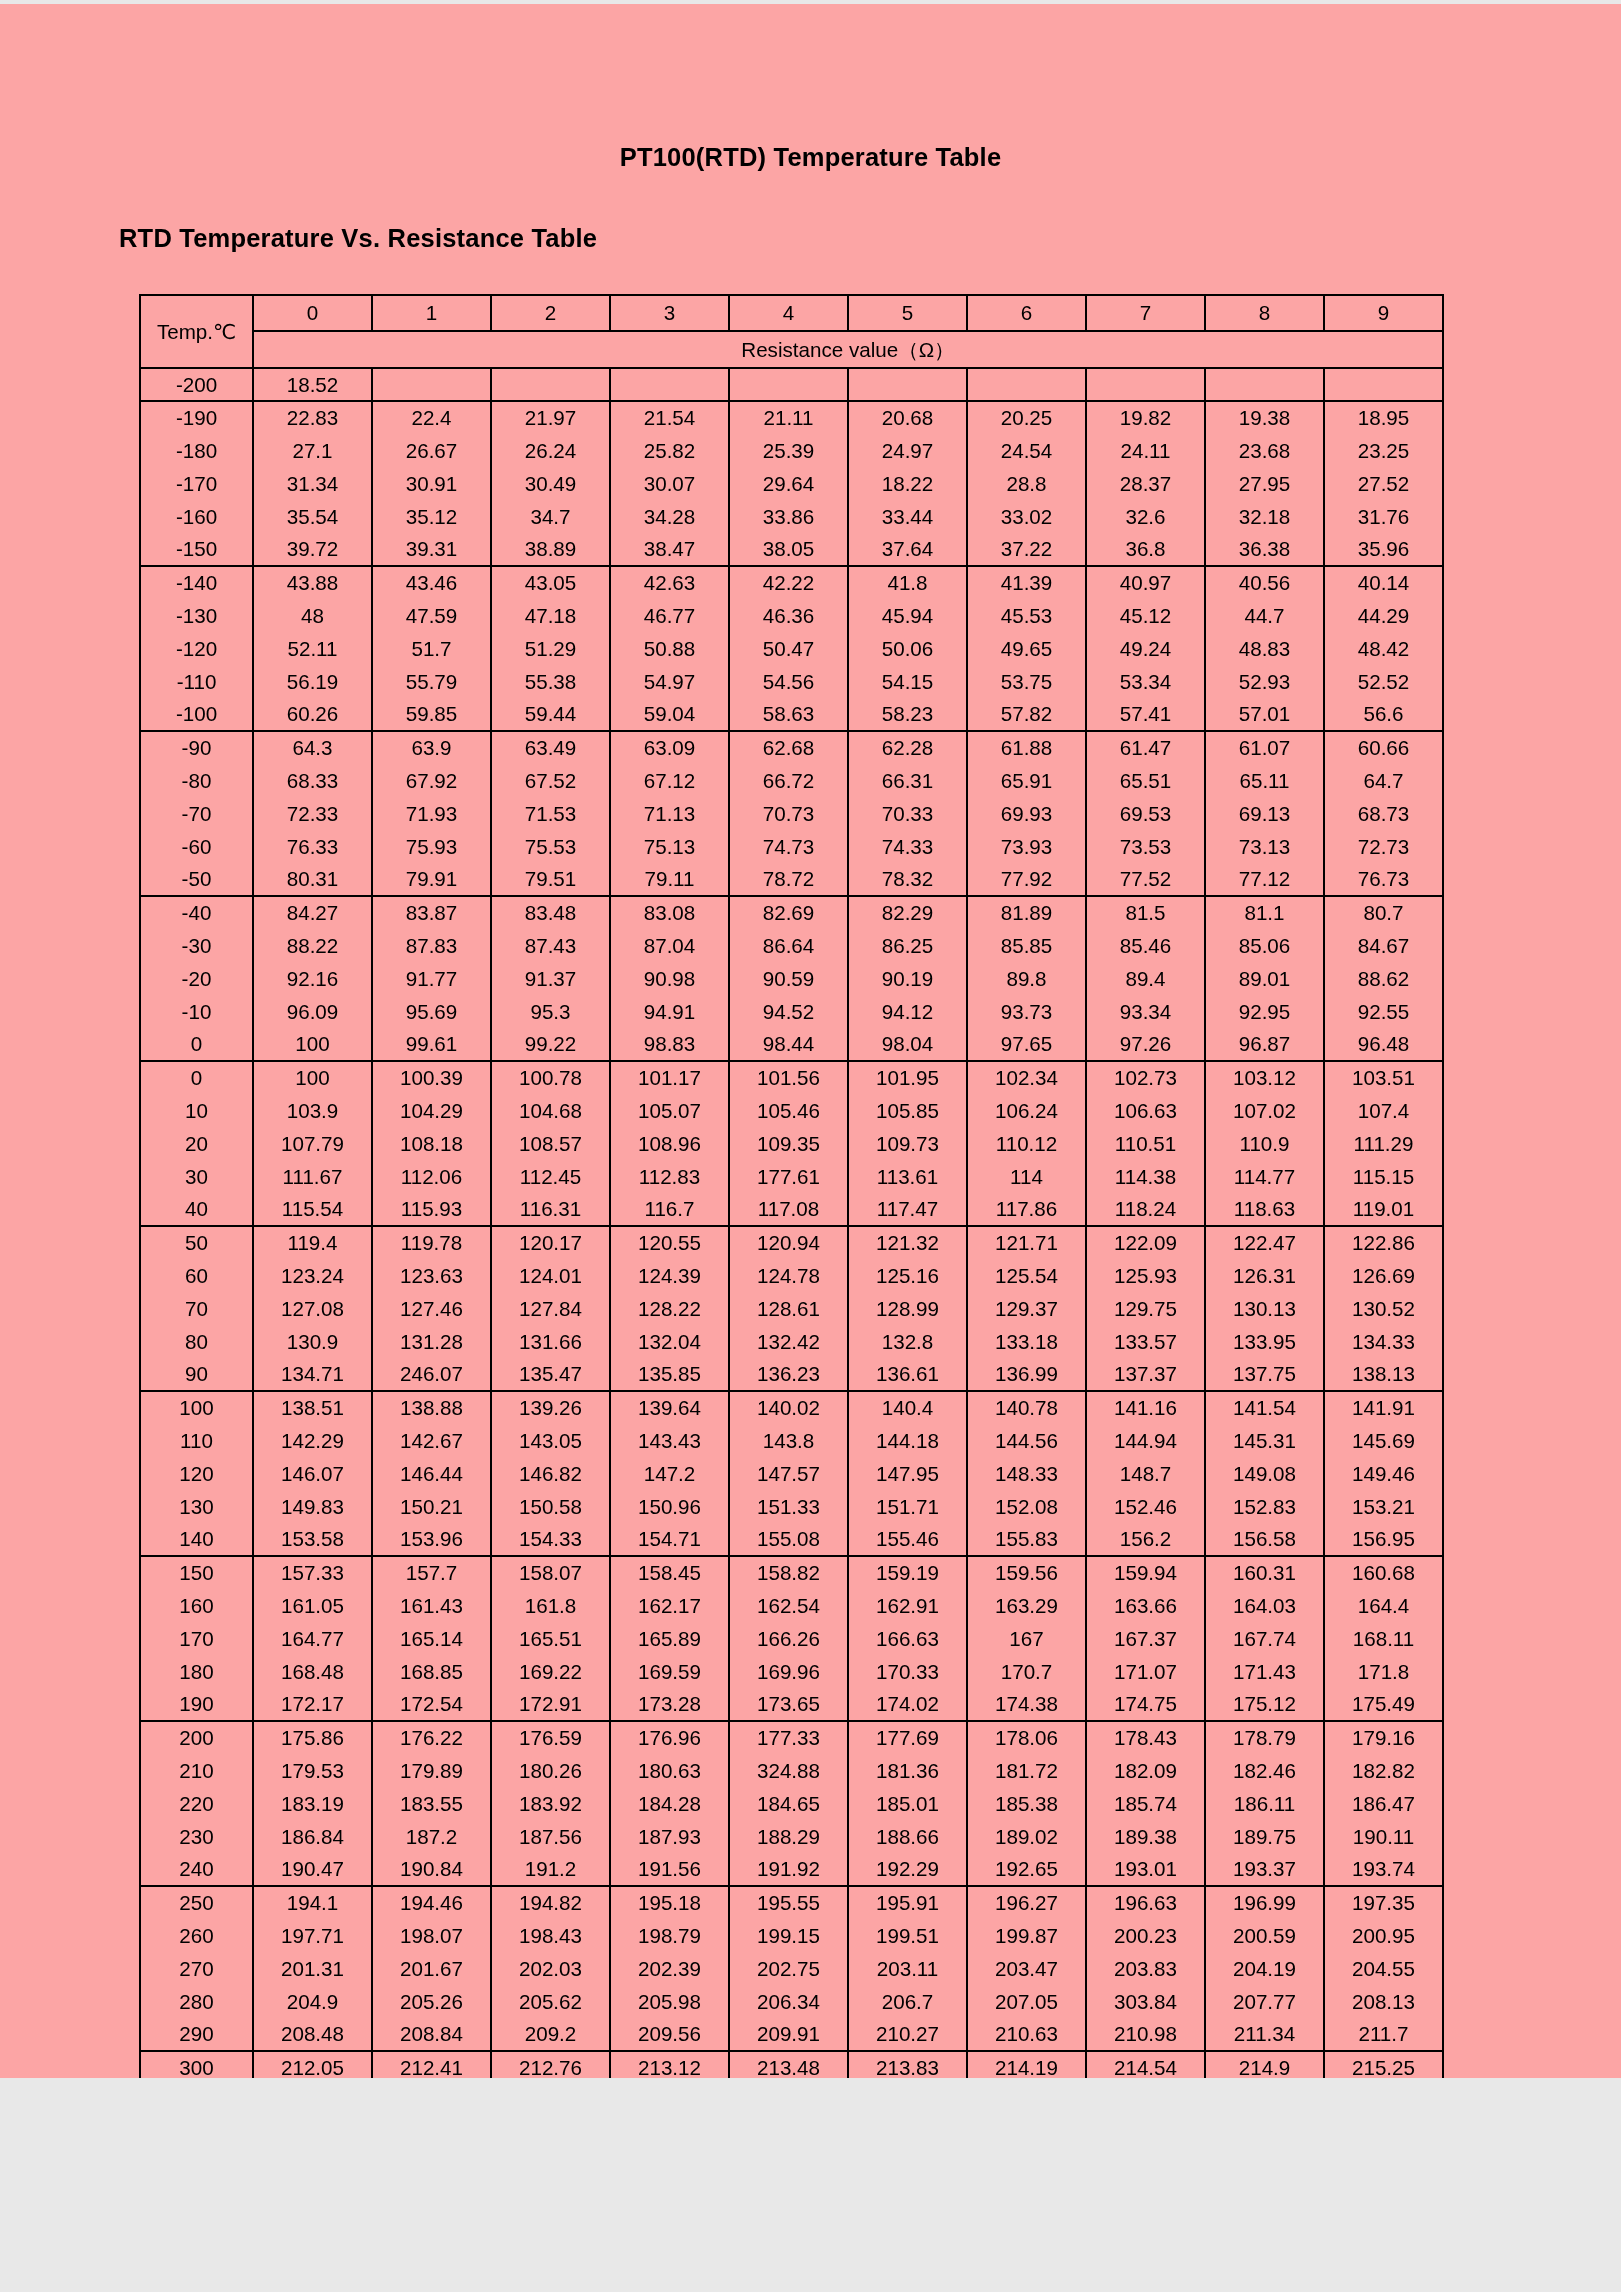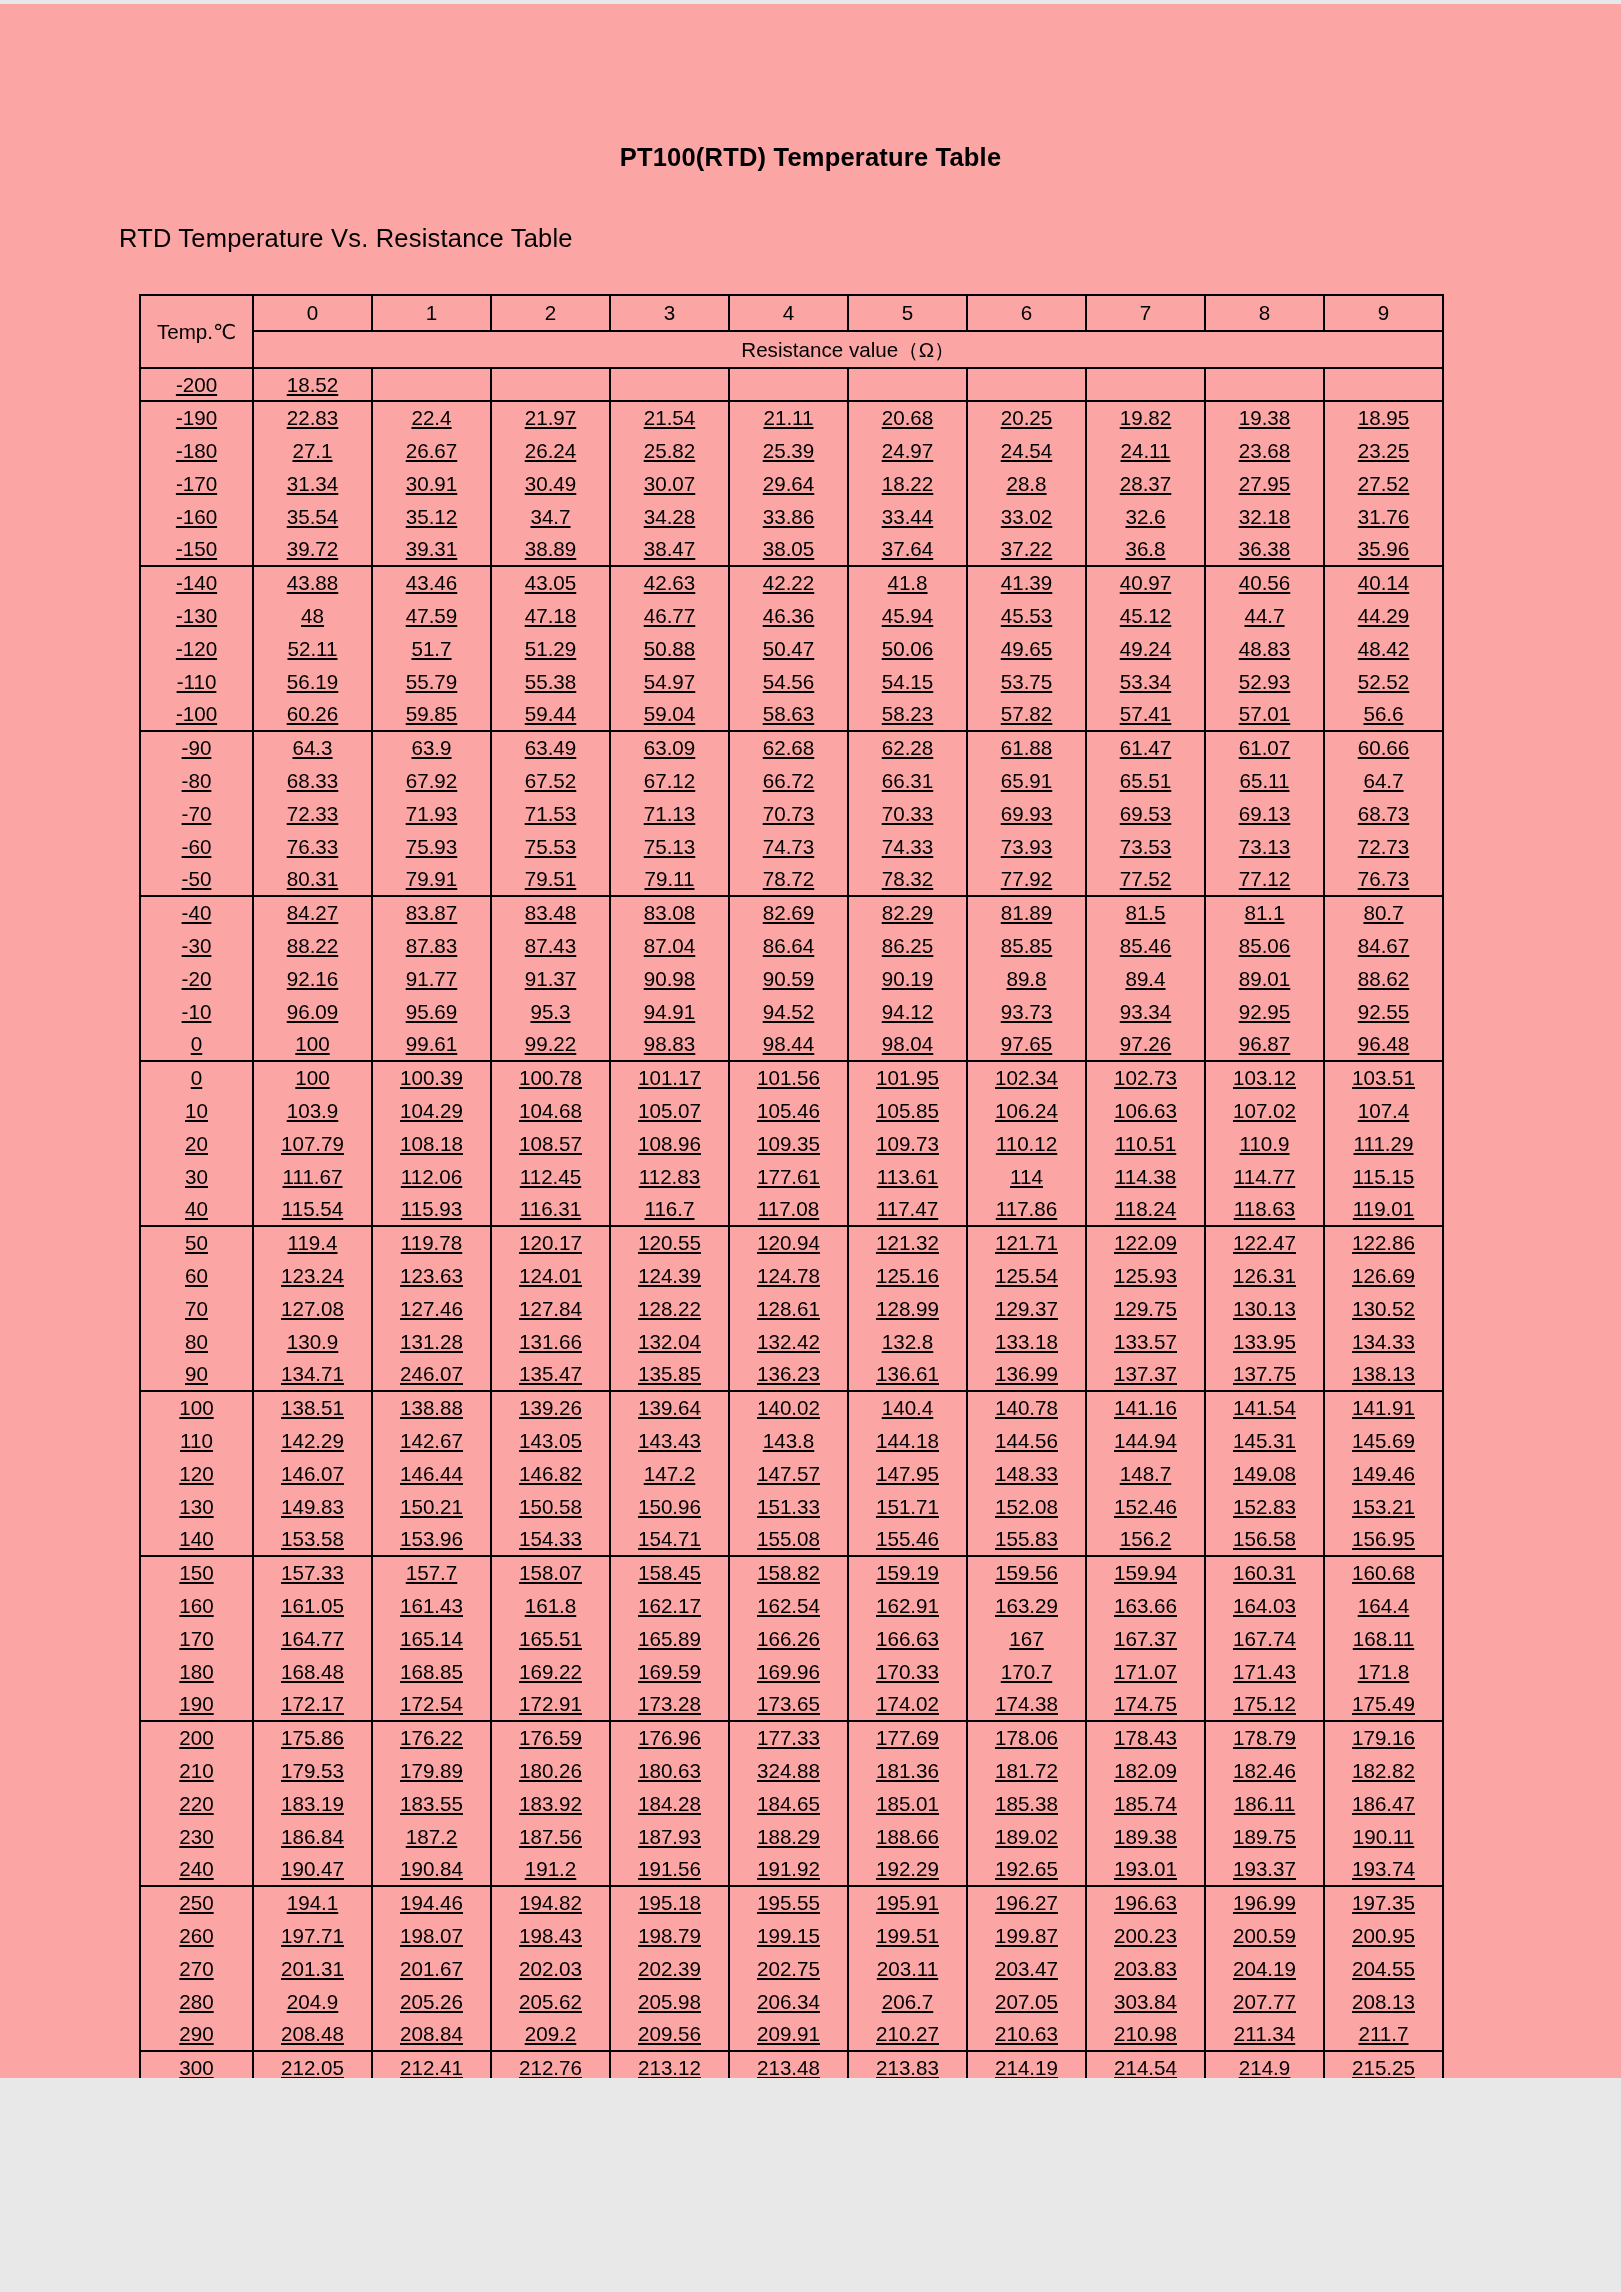--- a/index.html
+++ b/index.html
@@ -21,21 +21,21 @@
     text-align:center;
     font-size:25.5px;
     font-weight:700;
     letter-spacing:0.2px;
   }
   .subtitle{
     position:absolute;
     top:220px;
     left:119px;
     font-size:25.5px;
-    font-weight:400;
+    font-weight:700;
     letter-spacing:0.2px;
   }
   table.rtd{
     position:absolute;
     left:139px;
     top:290px;
     width:1305px;
     border-collapse:collapse;
     table-layout:fixed;
     border:2.9px solid #000;
@@ -61,21 +61,20 @@
     border-right:2px solid #000;
     text-align:left;
     padding-left:3.9px;
   }
   tr.unit td{
     height:35px;
     border-bottom:2.9px solid #000;
   }
   table.rtd tbody{
     border-top:2.9px solid #000;
-    text-decoration:underline;
   }
   table.rtd tbody tr{
     height:33px;
   }
 </style>
 </head>
 <body>
 
 <div class="page">
   <div class="title">PT100(RTD) Temperature Table</div>

